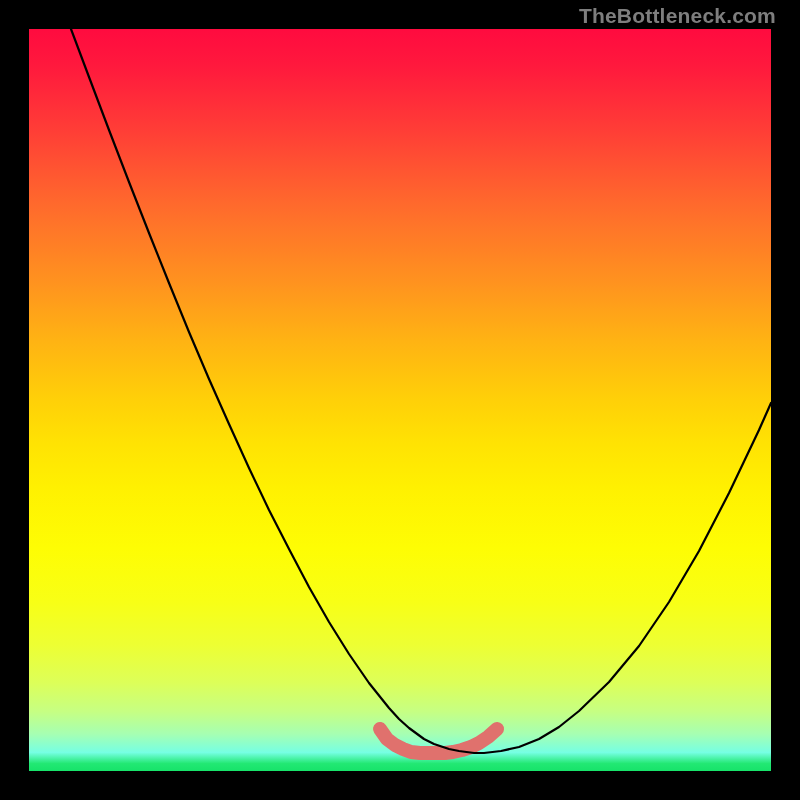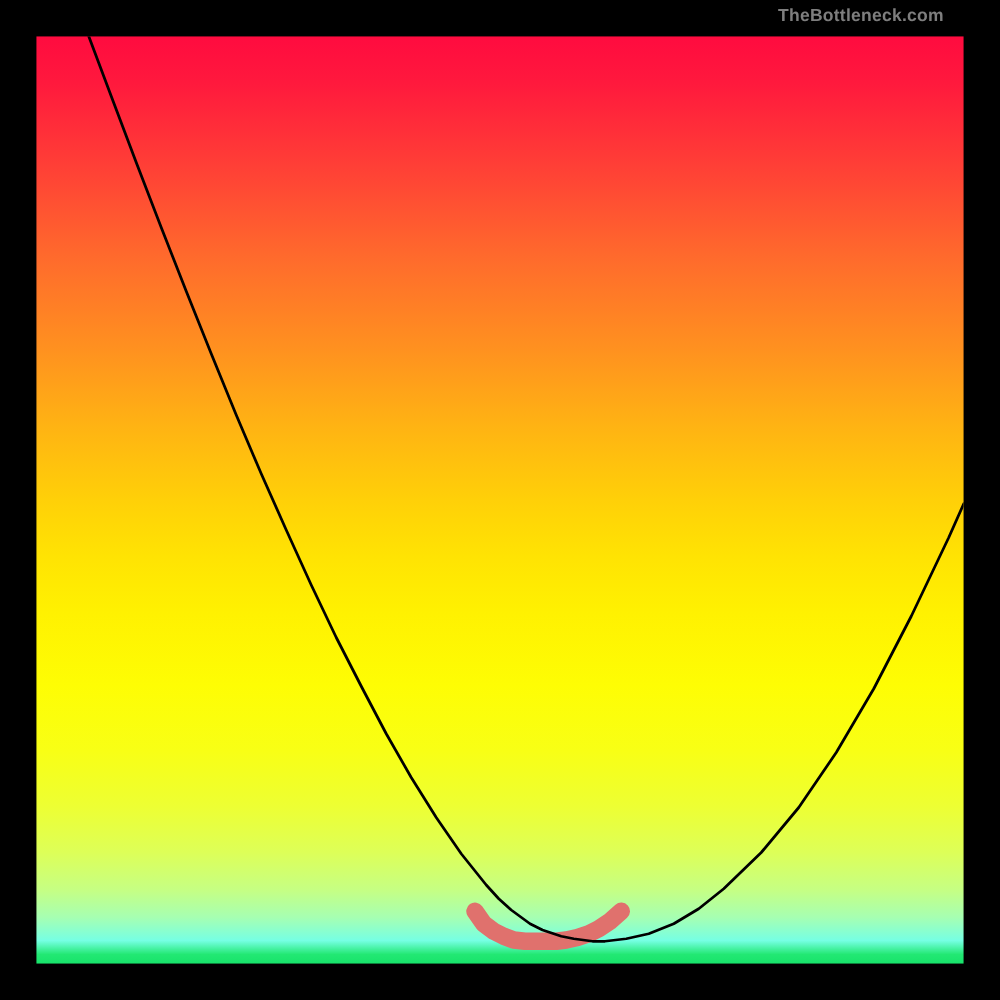--- a/index.html
+++ b/index.html
@@ -44,23 +44,23 @@
   }
   .curve {
     position: absolute;
     inset: 0;
     width: 742px;
     height: 742px;
   }
   .watermark {
     position: absolute;
     top: 4px;
-    right: 45px;
+    right: 24px;
     font-family: Arial, Helvetica, sans-serif;
-    font-size: 14px;
+    font-size: 21px;
     font-weight: bold;
     color: #7e7e7e;
     letter-spacing: 0.2px;
   }
 </style>
 </head>
 <body>
 <div class="frame">
 
   <div class="plot-area">

